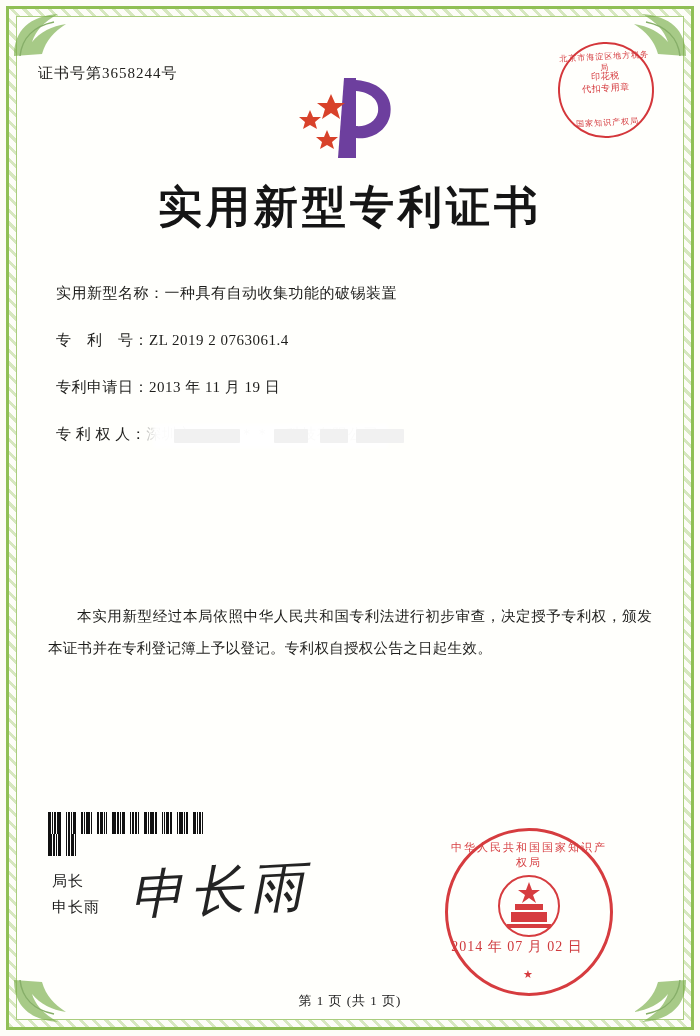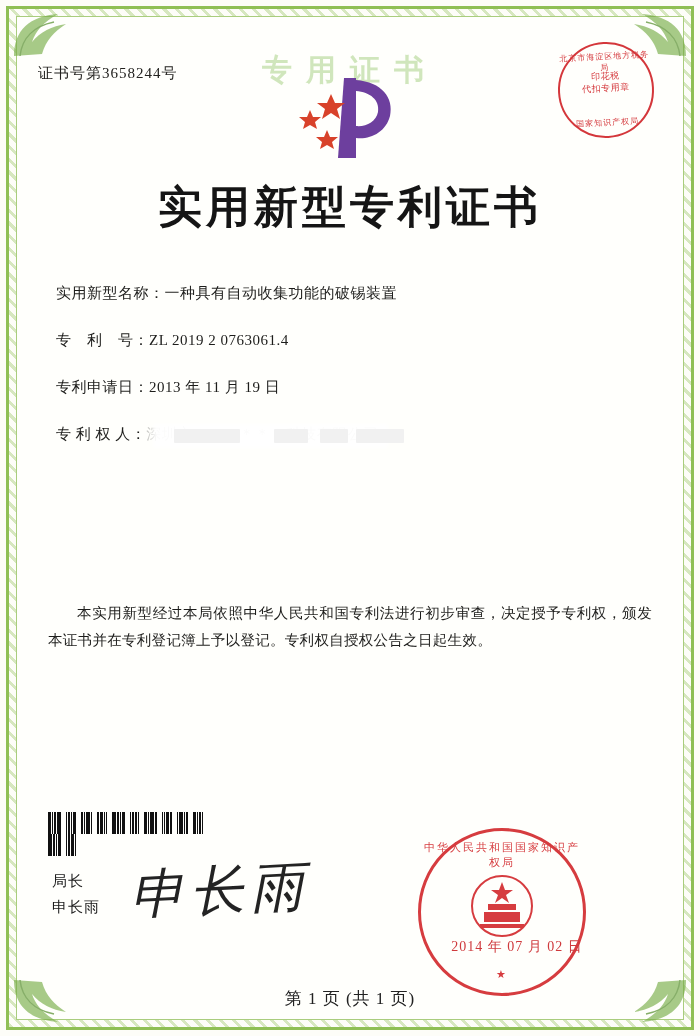--- a/index.html
+++ b/index.html
@@ -160,21 +160,21 @@
     border-radius: 1px;
   }
 
   
   .body-text {
     position: absolute;
     left: 48px;
     top: 600px;
     width: 604px;
     font-size: 14.5px;
-    line-height: 27px;
+    line-height: 32px;
     color: #1d1d1b;
     text-align: justify;
     letter-spacing: .3px;
   }
   .body-text p {
     margin: 0 0 4px 0;
     text-indent: 2em;
   }
 
   
@@ -212,21 +212,21 @@
     font-family: "DejaVu Serif", serif;
     font-style: italic;
     letter-spacing: 6px;
     transform: rotate(-3deg);
     opacity: .92;
   }
 
   
   .seal-main {
     position: absolute;
-    left: 418px;
+    left: 445px;
     top: 828px;
     width: 168px;
     height: 168px;
     border: 3px solid #d63c3f;
     border-radius: 50%;
     box-sizing: border-box;
     color: #d63c3f;
   }
   .seal-main .ring-text {
     position: absolute;
@@ -262,21 +262,21 @@
     color: #cf3a3d;
     font-size: 14px;
     letter-spacing: 1px;
   }
 
   .page-footer {
     position: absolute;
     left: 0; right: 0;
     bottom: 26px;
     text-align: center;
-    font-size: 17px;
+    font-size: 13px;
     color: #222;
     letter-spacing: 1px;
   }
 </style>
 </head>
 <body>
 
 <div class="page">
 
   <div class="border-outer"></div>
@@ -300,21 +300,20 @@
       <path d="M10,46 C12,28 24,16 44,12" stroke="#5e9437" stroke-width="1.5" fill="none"></path>
     </svg>
   </div>
   <div class="corner c-br">
     <svg width="72" height="50" viewBox="0 0 72 50">
       <path d="M4,46 C4,20 20,6 48,4 C34,12 26,20 22,32 C30,22 42,16 56,14 C44,22 36,30 32,44 Z" fill="#76ab45" opacity="0.85"></path>
       <path d="M10,46 C12,28 24,16 44,12" stroke="#5e9437" stroke-width="1.5" fill="none"></path>
     </svg>
   </div>
 
-  <div class="watermark">专用证书</div>
 
   <div class="cert-no">证书号第3658244号</div>
 
   <div class="logo">
     <svg width="120" height="92" viewBox="0 0 120 92">
       <path d="M58,6 L70,6 L70,86 L52,86 Z" fill="#6d3f9e"></path>
       <path d="M70,8 C96,10 108,26 104,44 C100,60 84,68 70,66 L70,54 C80,55 90,50 92,40 C94,28 84,20 70,19 Z" fill="#6d3f9e"></path>
       <polygon points="45,22 49,31 59,31 51,37 54,47 45,41 36,47 39,37 31,31 41,31" fill="#d8422a"></polygon>
       <polygon points="24,38 27,45 35,45 29,50 31,57 24,53 17,57 19,50 13,45 21,45" fill="#d8422a"></polygon>
       <polygon points="41,58 44,65 52,65 46,70 48,77 41,73 34,77 36,70 30,65 38,65" fill="#d8422a"></polygon>

